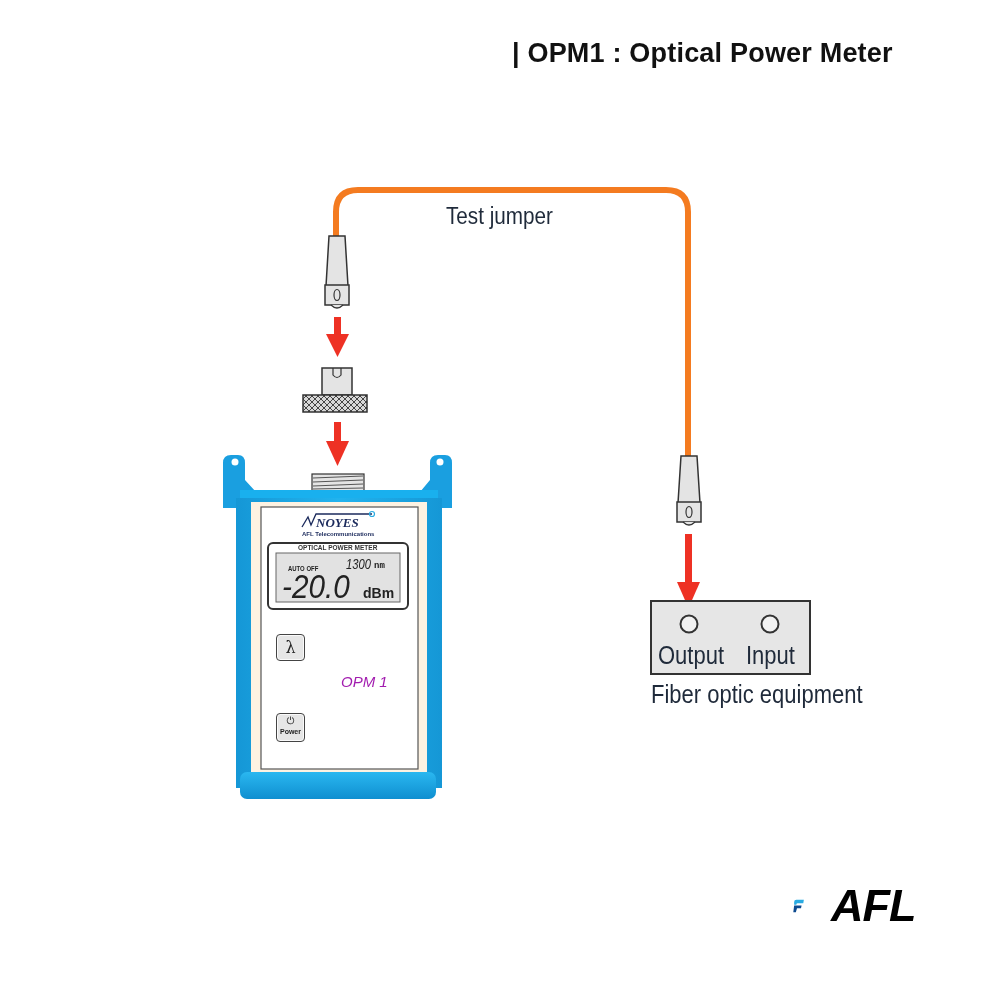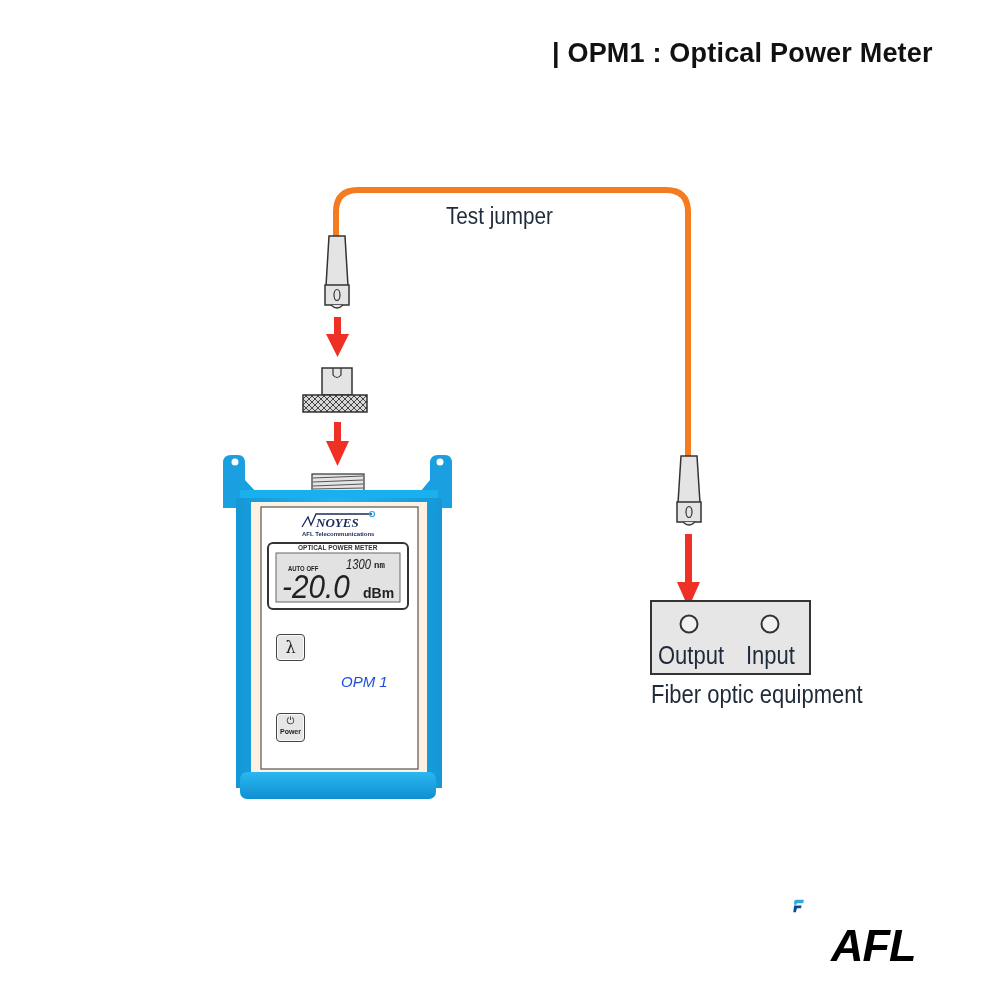--- a/index.html
+++ b/index.html
@@ -1,41 +1,41 @@
 <!DOCTYPE html>
 <html><head>
 <meta charset="utf-8">
 <style>
   html, body { margin: 0; padding: 0; background: #ffffff; }
   body { width: 1000px; height: 1000px; position: relative; overflow: hidden; font-family: "Liberation Sans", sans-serif; }
-  .title { position: absolute; left: 512px; top: 38px; font-size: 27px; font-weight: bold; color: #111; letter-spacing: 0.2px; font-family: "Liberation Sans", sans-serif; margin-left: 40px; }
+  .title { position: absolute; left: 512px; top: 38px; font-size: 27px; font-weight: bold; color: #111; letter-spacing: 0.2px; font-family: "Liberation Sans", sans-serif; }
   .label { position: absolute; color: #1f2a3a; font-family: "Liberation Sans", sans-serif; font-stretch: condensed; }
   .jumper-label { left: 446px; top: 203px; font-size: 23px; transform: scaleX(0.9); transform-origin: left; }
   .equip-caption { left: 651px; top: 680px; font-size: 25px; transform: scaleX(0.88); transform-origin: left; }
   svg.diagram { position: absolute; left: 0; top: 0; }
   .device-text { position: absolute; font-family: "Liberation Sans", sans-serif; color: #222; }
   .brand { left: 316px; top: 515px; font-family: "Liberation Serif", serif; font-style: italic; font-weight: bold; font-size: 13px; color: #1b2a5c; }
   .brand-sub { left: 302px; top: 531px; font-size: 6px; font-weight: bold; color: #1b2a5c; }
   .lcd-title { left: 298px; top: 544px; font-size: 6.5px; font-weight: bold; color: #333; }
   .auto-off { left: 288px; top: 565px; font-size: 7px; font-weight: bold; color: #222; transform: scaleX(0.85); transform-origin: left; }
   .wl { left: 346px; top: 556px; font-size: 14px; font-style: italic; color: #222; transform: scaleX(0.8); transform-origin: left; }
   .wl-unit { left: 374px; top: 561px; font-size: 9px; font-weight: bold; color: #222; font-family: Liberation Mono, monospace; }
   .reading { left: 282px; top: 568px; font-size: 33px; font-style: italic; color: #222; letter-spacing: 0px; transform: scaleX(0.9); transform-origin: left; }
   .reading-unit { left: 363px; top: 585px; font-size: 14px; font-weight: bold; color: #222; }
-  .model { left: 341px; top: 673px; font-size: 15px; font-style: italic; color: #1d4ed8; }
+  .model { left: 341px; top: 673px; font-size: 15px; font-style: italic; color: #a21caf; }
   .btn { position: absolute; border: 1.5px solid #444; border-radius: 4px; background: #e6e6e6; box-shadow: inset 0 0 0 1px #fafafa; text-align: center; color: #222; }
   .btn-lambda { left: 276px; top: 634px; width: 27px; height: 25px; font-size: 16px; line-height: 25px; font-family: "DejaVu Serif", serif; }
   .btn-power { left: 276px; top: 713px; width: 27px; height: 27px; }
   .btn-power .pwr-glyph { display: block; font-size: 10px; line-height: 12px; margin-top: 1px; }
   .btn-power .pwr-label { display: block; font-size: 7px; font-weight: bold; line-height: 9px; }
   .port-label { position: absolute; top: 641px; font-size: 25px; color: #1f2a3a; font-family: "Liberation Sans", sans-serif; transform: scaleX(0.88); transform-origin: left; }
   .port-out { left: 658px; }
   .port-in { left: 746px; }
   .logo { position: absolute; left: 793px; top: 883px; width: 140px; height: 48px; }
-  .logo-text { position: absolute; left: 831px; top: 920px; font-size: 45px; font-weight: bold; font-style: italic; color: #000; letter-spacing: -1px; font-family: "Liberation Sans", sans-serif; }
+  .logo-text { position: absolute; left: 831px; top: 880px; font-size: 45px; font-weight: bold; font-style: italic; color: #000; letter-spacing: -1px; font-family: "Liberation Sans", sans-serif; }
 </style>
 </head>
 <body>
 
 <div class="title">| OPM1 : Optical Power Meter</div>
 
 <svg class="diagram" width="1000" height="1000" viewBox="0 0 1000 1000">
 
   <path d="M336 236 L336 212 Q336 190 358 190 L666 190 Q688 190 688 212 L688 458" fill="none" stroke="#f47b20" stroke-width="6" stroke-linecap="round"></path>
 

